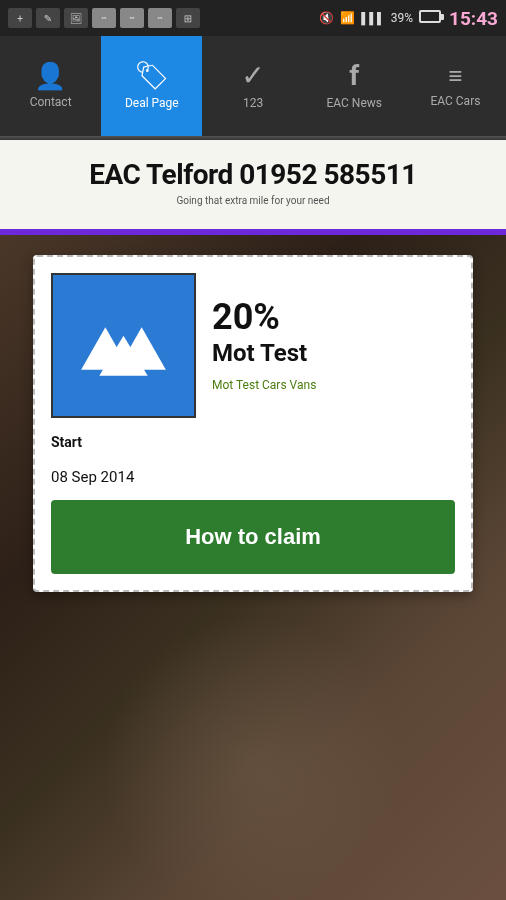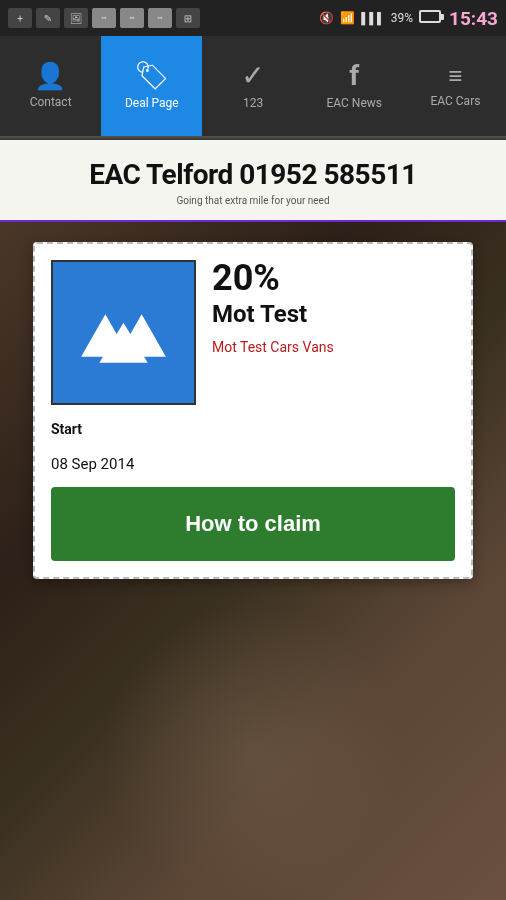--- a/index.html
+++ b/index.html
@@ -115,23 +115,23 @@
     #header-divider {
       width: 100%;
       height: 4px;
       background: linear-gradient(to bottom, #555, #333);
     }
 
     
     #content-header {
       width: 100%;
       background: #f5f5f0;
-      padding: 18px 10px 14px;
+      padding: 18px 10px 23px;
       text-align: center;
-      border-bottom: 2px solid #6d28d9;
+      border-bottom: 6px solid #6d28d9;
     }
     #company-name {
       font-size: 28px;
       font-weight: bold;
       color: #111;
       letter-spacing: -0.5px;
     }
     #company-tagline {
       font-size: 10px;
       color: #555;
@@ -173,21 +173,21 @@
       border: 2px dashed #bbb;
       padding: 16px;
       box-shadow: 0 4px 12px rgba(0,0,0,0.3);
       position: relative;
       z-index: 10;
     }
 
     #deal-top {
       display: flex;
       gap: 16px;
-      align-items: flex-start;
+      align-items: center;
       margin-bottom: 16px;
     }
 
     #mot-logo-container {
       width: 145px;
       height: 145px;
       border: 2px solid #333;
       flex-shrink: 0;
       display: flex;
       align-items: center;
@@ -216,22 +216,22 @@
       line-height: 1;
     }
 
     #deal-title {
       font-size: 24px;
       font-weight: bold;
       color: #111;
     }
 
     #deal-description {
-      font-size: 14px;
-      color: #b91c1c;
+      font-size: 12px;
+      color: #4d7c0f;
       margin-top: 7px;
     }
 
     #deal-dates {
       display: flex;
       justify-content: space-between;
       margin-top: 4px;
       margin-bottom: 14px;
     }
 

